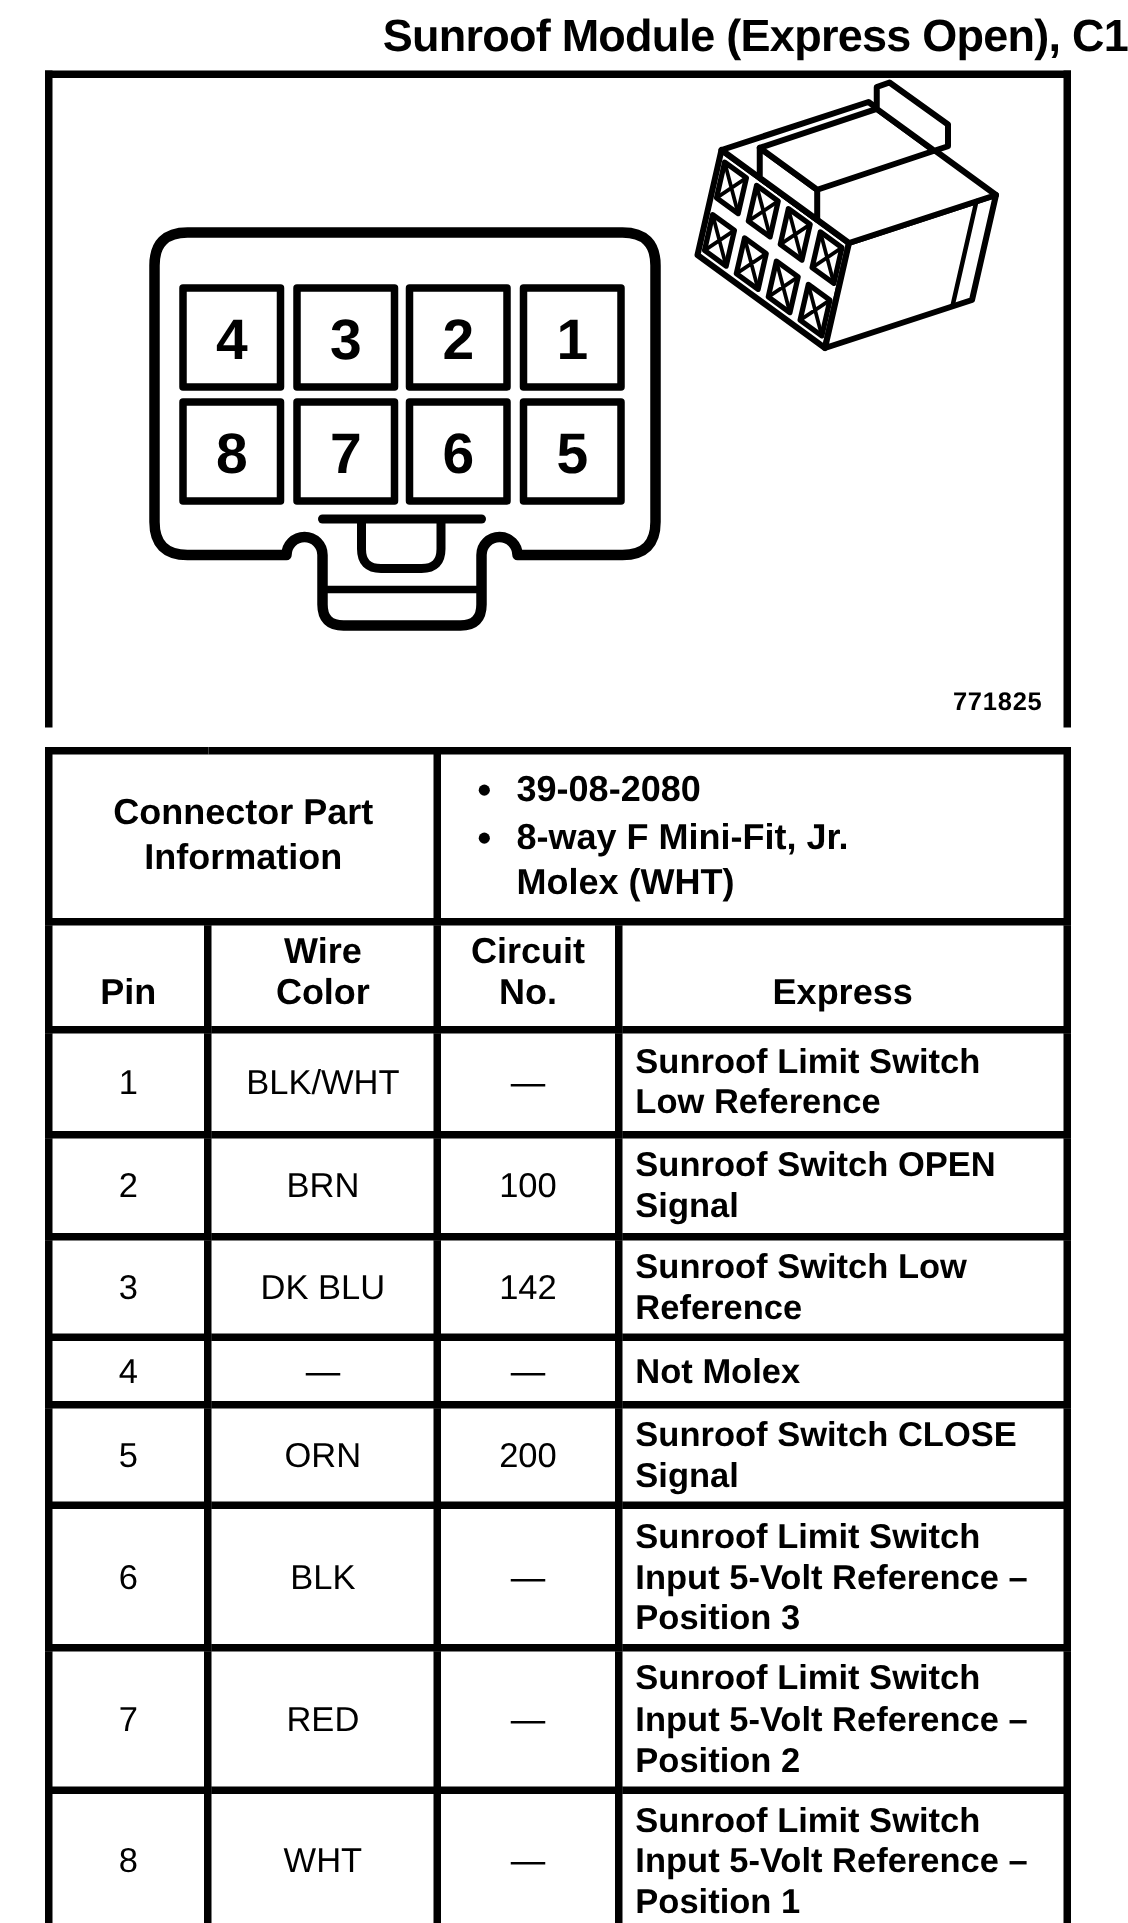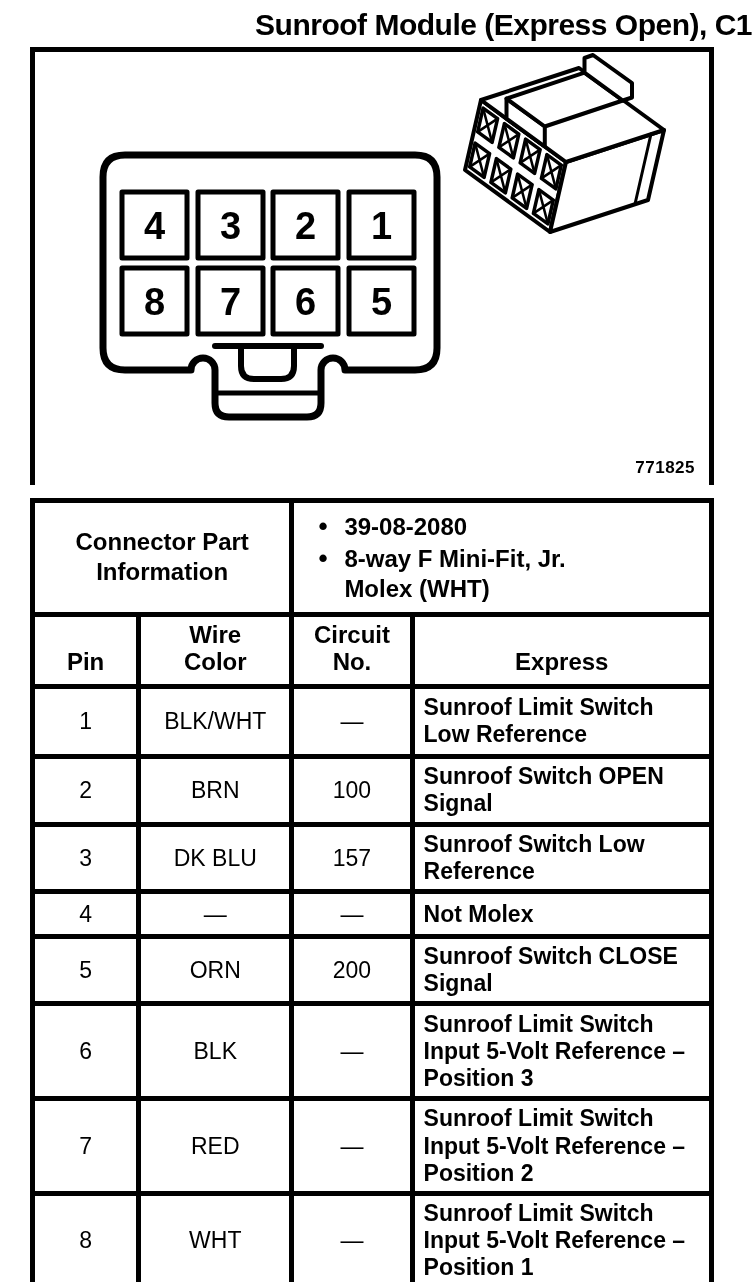--- a/index.html
+++ b/index.html
@@ -168,21 +168,21 @@
   </tr>
   <tr class="r2">
     <td class="c">2</td>
     <td class="c">BRN</td>
     <td class="c">100</td>
     <td class="fn">Sunroof Switch OPEN<br>Signal</td>
   </tr>
   <tr class="r3">
     <td class="c">3</td>
     <td class="c">DK BLU</td>
-    <td class="c">157</td>
+    <td class="c">142</td>
     <td class="fn">Sunroof Switch Low<br>Reference</td>
   </tr>
   <tr class="r4">
     <td class="c">4</td>
     <td class="c">—</td>
     <td class="c">—</td>
     <td class="fn">Not Molex</td>
   </tr>
   <tr class="r5">
     <td class="c">5</td>

